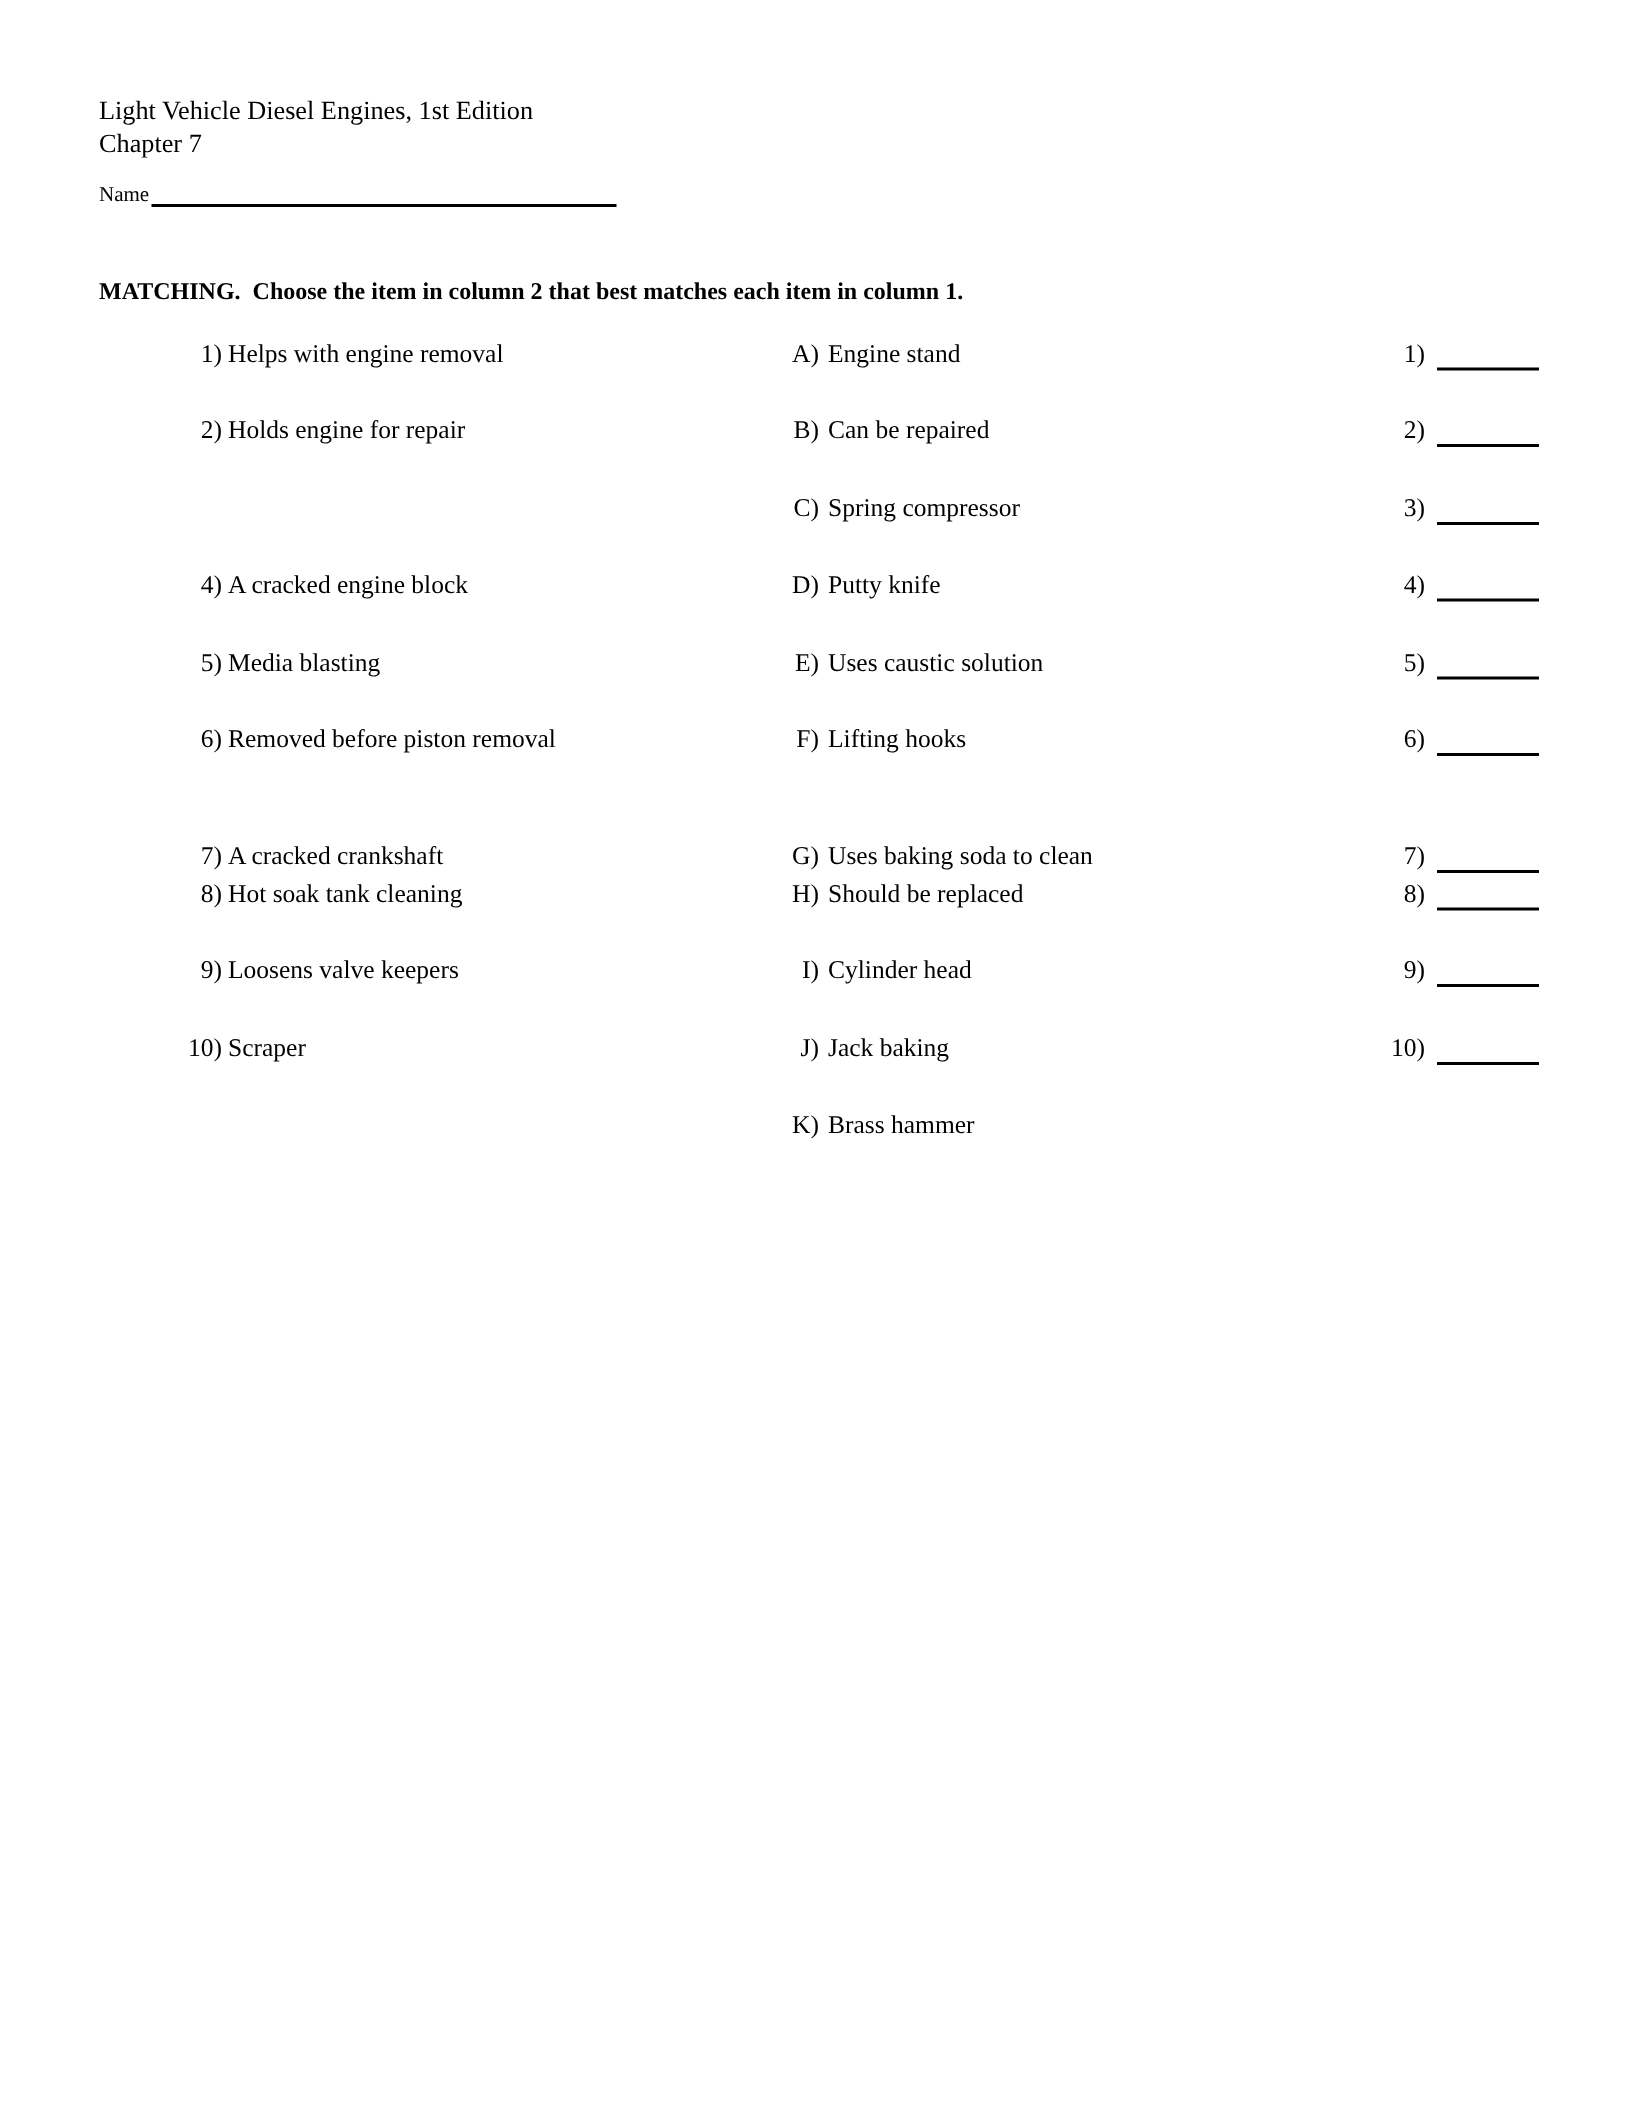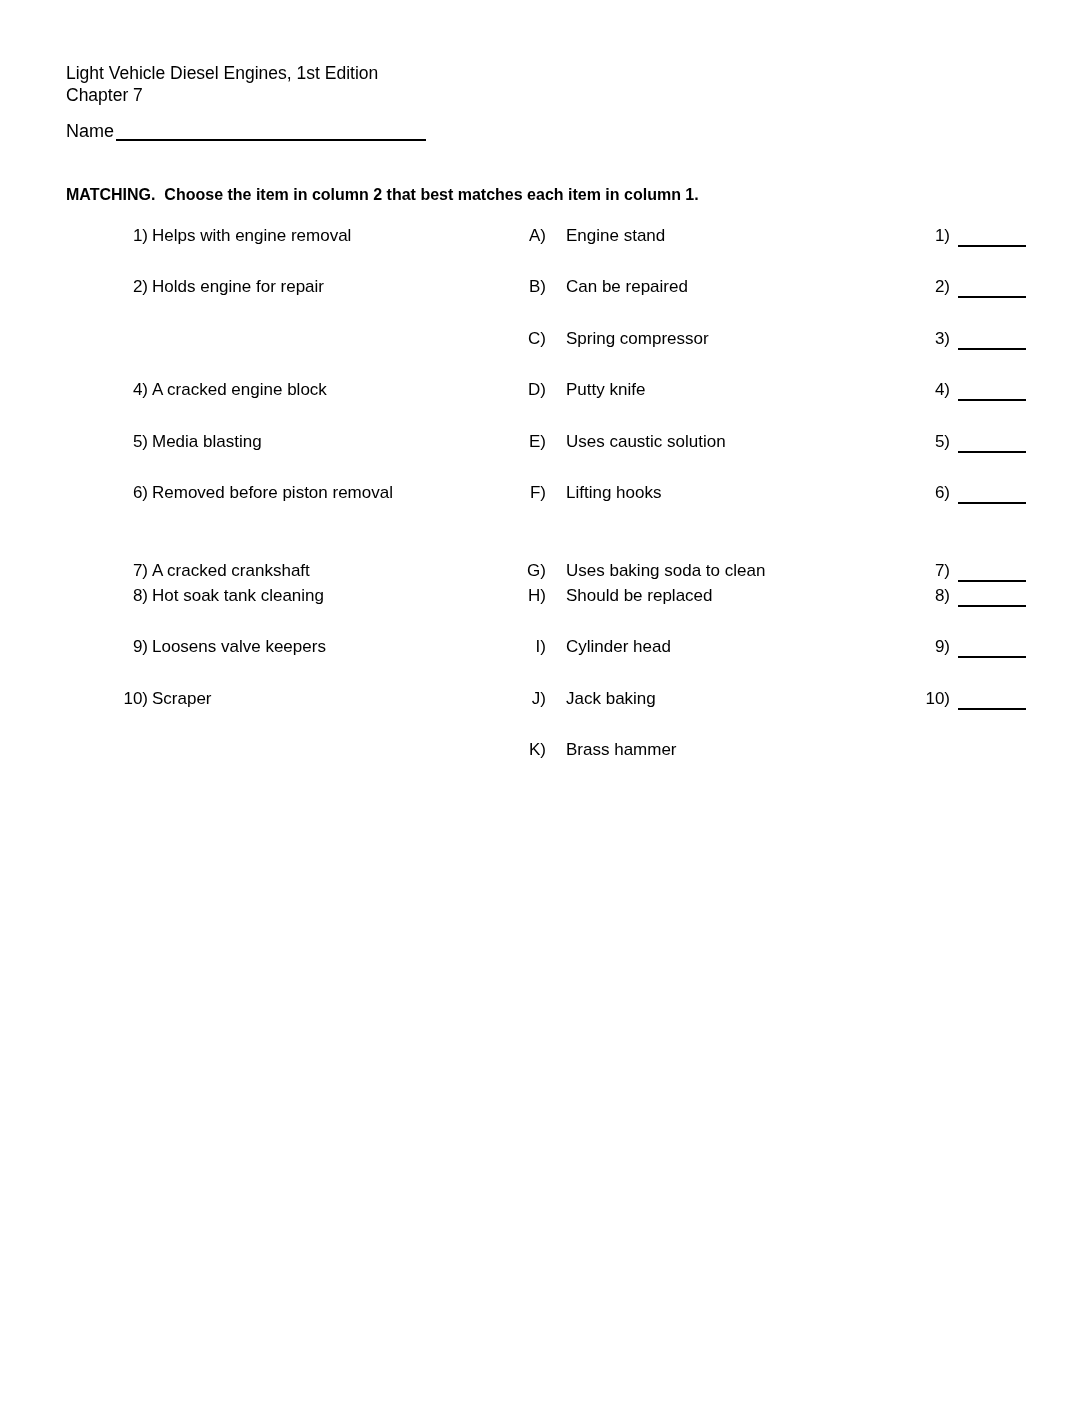--- a/index.html
+++ b/index.html
@@ -3,37 +3,37 @@
 <meta charset="utf-8">
 <style>
   * { margin: 0; padding: 0; box-sizing: border-box; }
   html, body { background: #ffffff; }
   .page {
     position: relative;
     width: 1088px;
     height: 1173px;
     background: #ffffff;
     color: #000000;
-    font-family: Liberation Sans, sans-serif;
+    font-family: Liberation Serif, serif;
     font-size: 17px;
     line-height: 22px;
     overflow: hidden;
   }
   .header {
     position: absolute;
     left: 66px;
     top: 63px;
     line-height: 21.5px;
     font-size: 17.5px;
   }
   .name-row {
     position: absolute;
     left: 66px;
     top: 120px;
-    font-size: 18px;
+    font-size: 14px;
   }
   .name-underline {
     display: inline-block;
     width: 310px;
     height: 18px;
     border-bottom: 2px solid #000;
     vertical-align: -4px;
     margin-left: 2px;
   }
   .instructions {
@@ -66,21 +66,21 @@
     position: absolute;
     left: 510px;
     top: 0;
     white-space: nowrap;
   }
   .c2 .letter {
     display: inline-block;
     width: 36px;
     text-align: right;
   }
-  .c2 .txt { margin-left: 20px; text-align: center; }
+  .c2 .txt { margin-left: 6px; text-align: center; }
   .c3 {
     position: absolute;
     left: 866px;
     top: 0;
     white-space: nowrap;
   }
   .c3 .num {
     display: inline-block;
     width: 84px;
     text-align: right;

